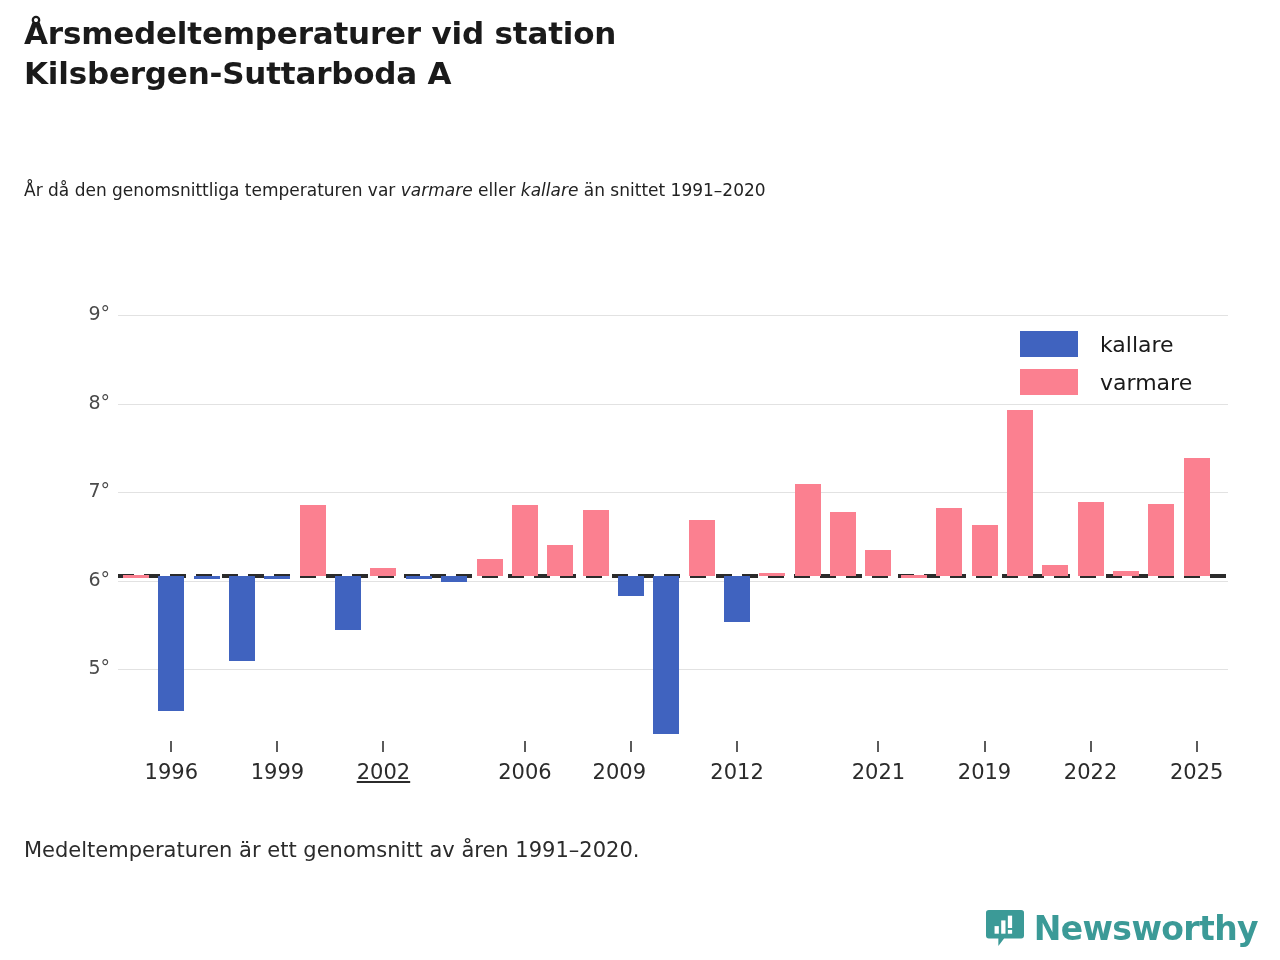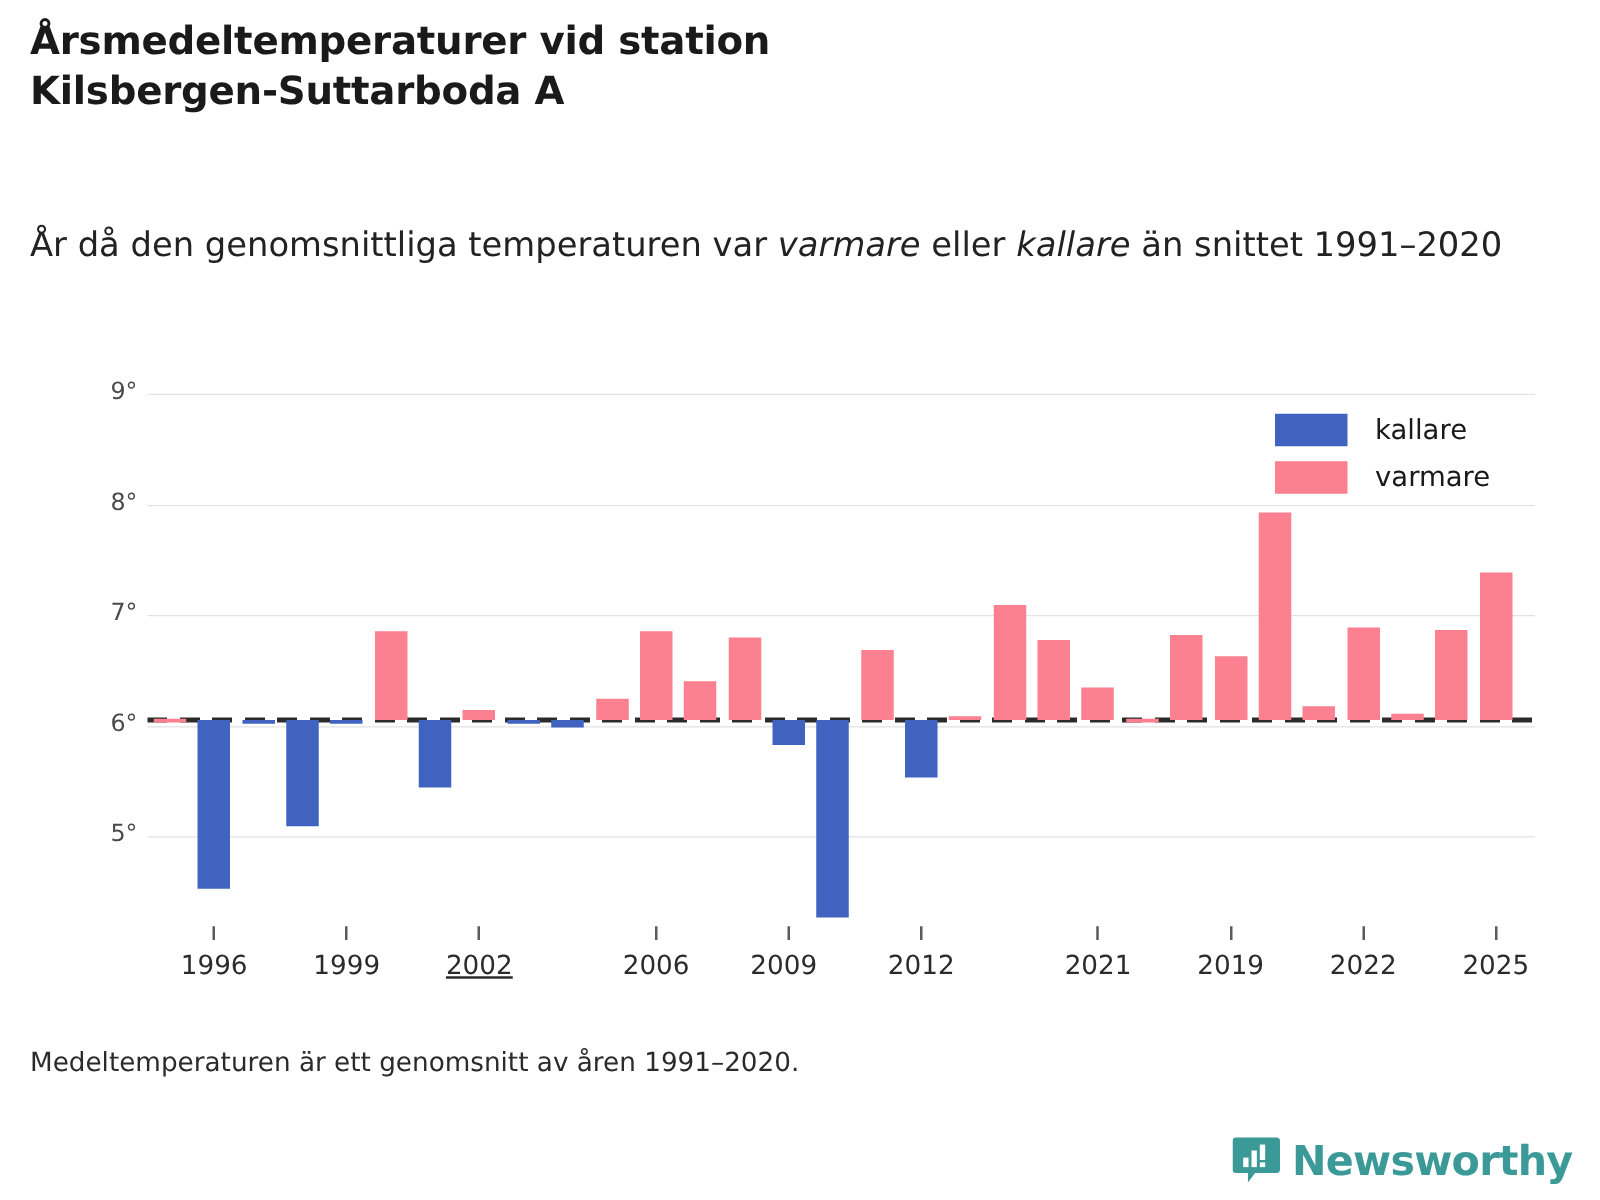--- a/index.html
+++ b/index.html
@@ -15,21 +15,21 @@
 
   
   #title {
     position:absolute; left:24px; top:14px; width:1000px;
     font-size:31px; font-weight:bold; line-height:1.28;
     letter-spacing:-0.2px;
     white-space:pre-line;
   }
   #subtitle {
     position:absolute; left:24px; top:178px; width:1180px;
-    font-size:27px; font-weight:normal; line-height:1.42;
+    font-size:17px; font-weight:normal; line-height:1.42;
     color:#222;
   }
   #subtitle .em { font-style:italic; }
 
   
   #chart {
     position:absolute; left:0; top:0; width:1280px; height:960px;
   }
   
   .gridline {
@@ -140,21 +140,21 @@
   <div id="xaxis">
       <div class="xtick" style="left: 170.355px; top: 741px;"></div>
       <div class="xtick-label" style="left: 126.355px; top: 760px;">1996</div>
       <div class="xtick" style="left: 276.419px; top: 741px;"></div>
       <div class="xtick-label" style="left: 232.419px; top: 760px;">1999</div>
       <div class="xtick" style="left: 382.484px; top: 741px;"></div>
       <div class="xtick-label" style="left: 338.484px; top: 760px; text-decoration: underline;">2002</div>
       <div class="xtick" style="left: 523.903px; top: 741px;"></div>
       <div class="xtick-label" style="left: 479.903px; top: 760px;">2006</div>
       <div class="xtick" style="left: 629.968px; top: 741px;"></div>
-      <div class="xtick-label" style="left: 582px; top: 760px;">2009</div>
+      <div class="xtick-label" style="left: 556px; top: 760px; text-align: right;">2009</div>
       <div class="xtick" style="left: 736.032px; top: 741px;"></div>
       <div class="xtick-label" style="left: 692.032px; top: 760px;">2012</div>
       <div class="xtick" style="left: 877.452px; top: 741px;"></div>
       <div class="xtick-label" style="left: 833.452px; top: 760px;">2021</div>
       <div class="xtick" style="left: 983.516px; top: 741px;"></div>
       <div class="xtick-label" style="left: 939.516px; top: 760px;">2019</div>
       <div class="xtick" style="left: 1089.58px; top: 741px;"></div>
       <div class="xtick-label" style="left: 1045.58px; top: 760px;">2022</div>
       <div class="xtick" style="left: 1195.65px; top: 741px;"></div>
       <div class="xtick-label" style="left: 1151.65px; top: 760px;">2025</div>

